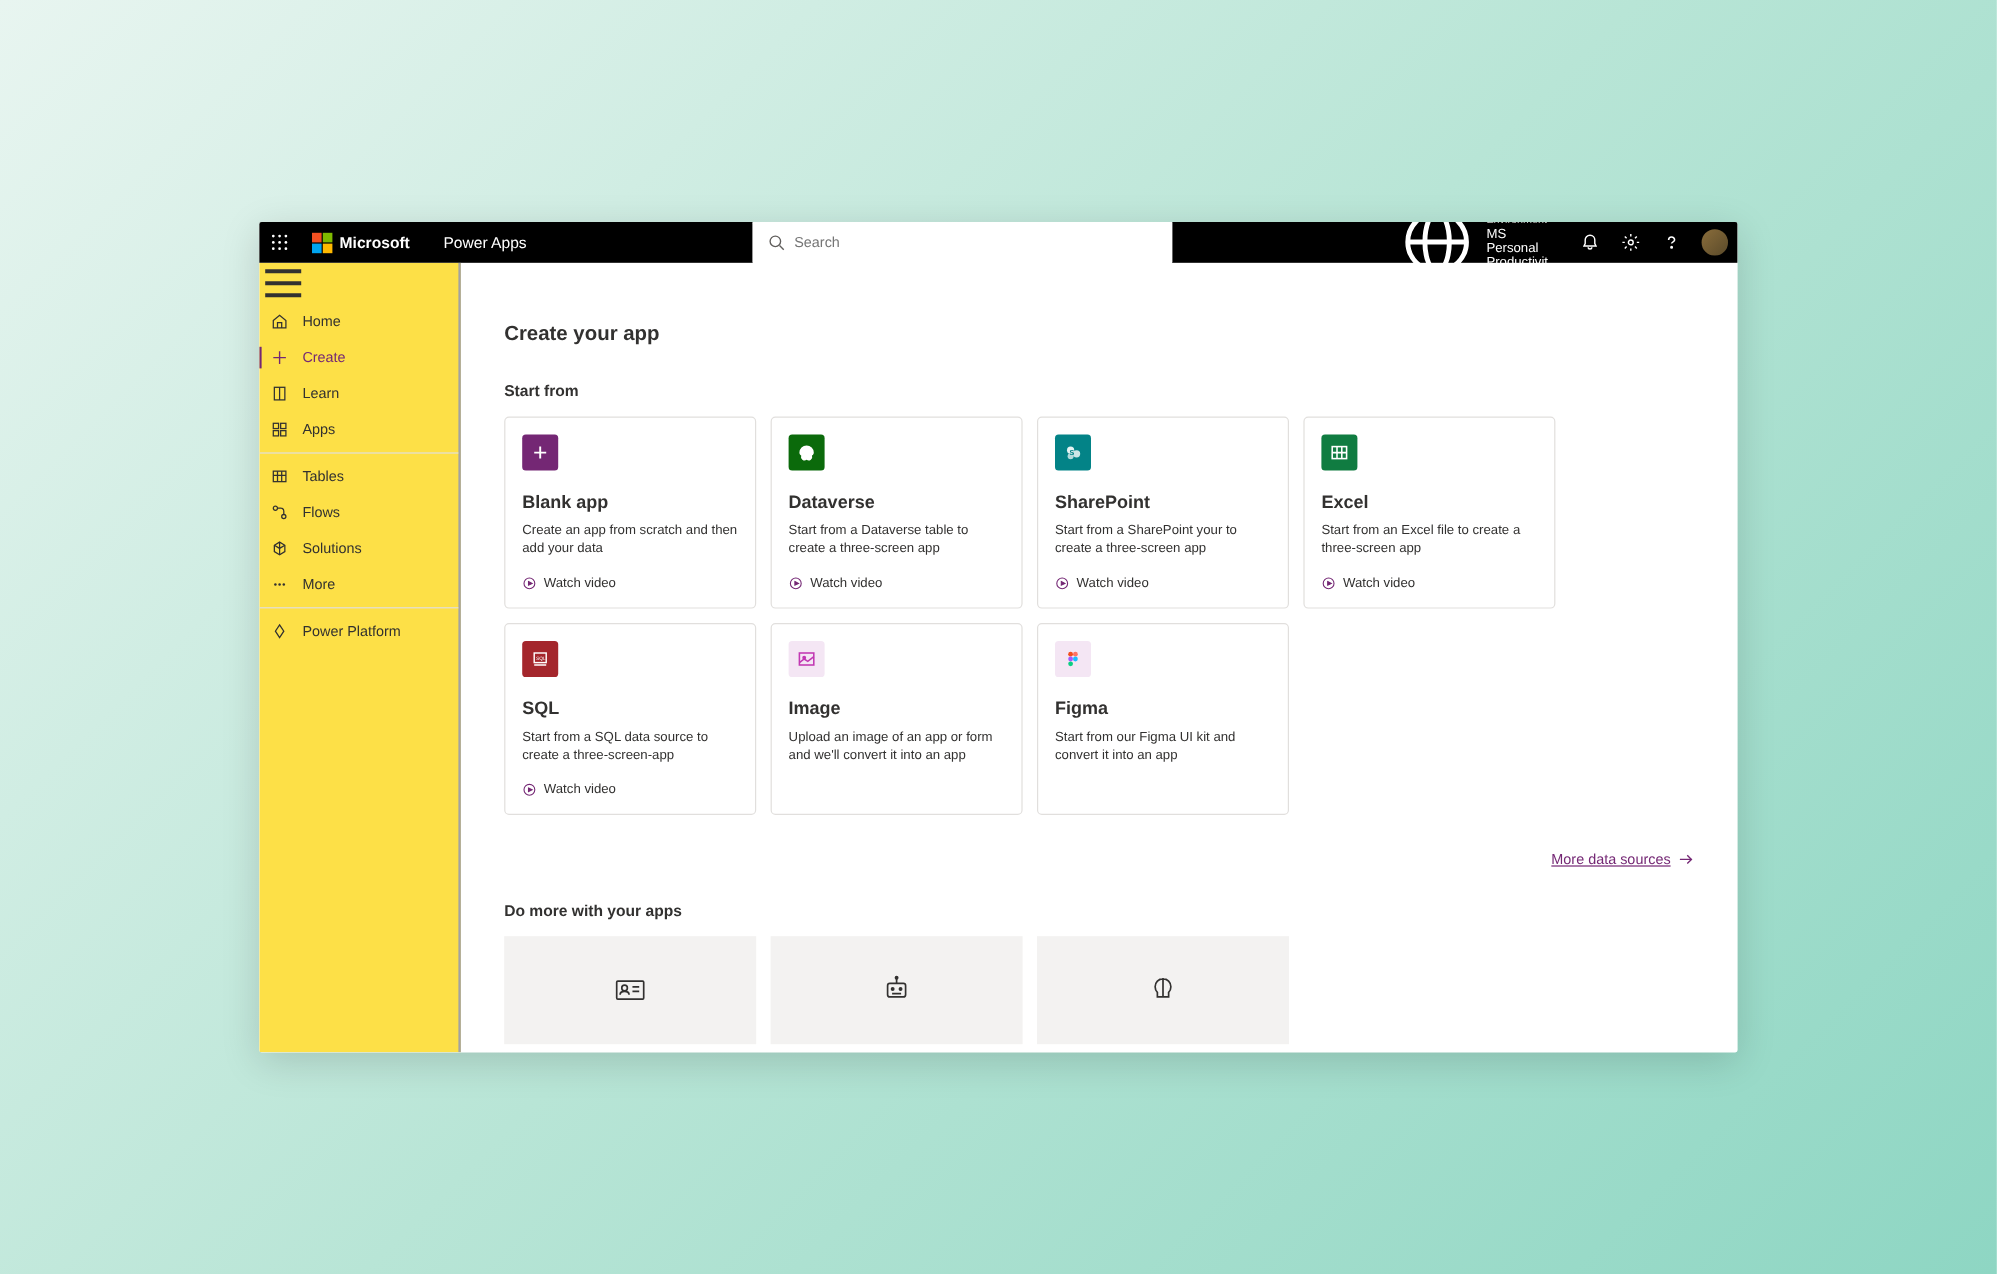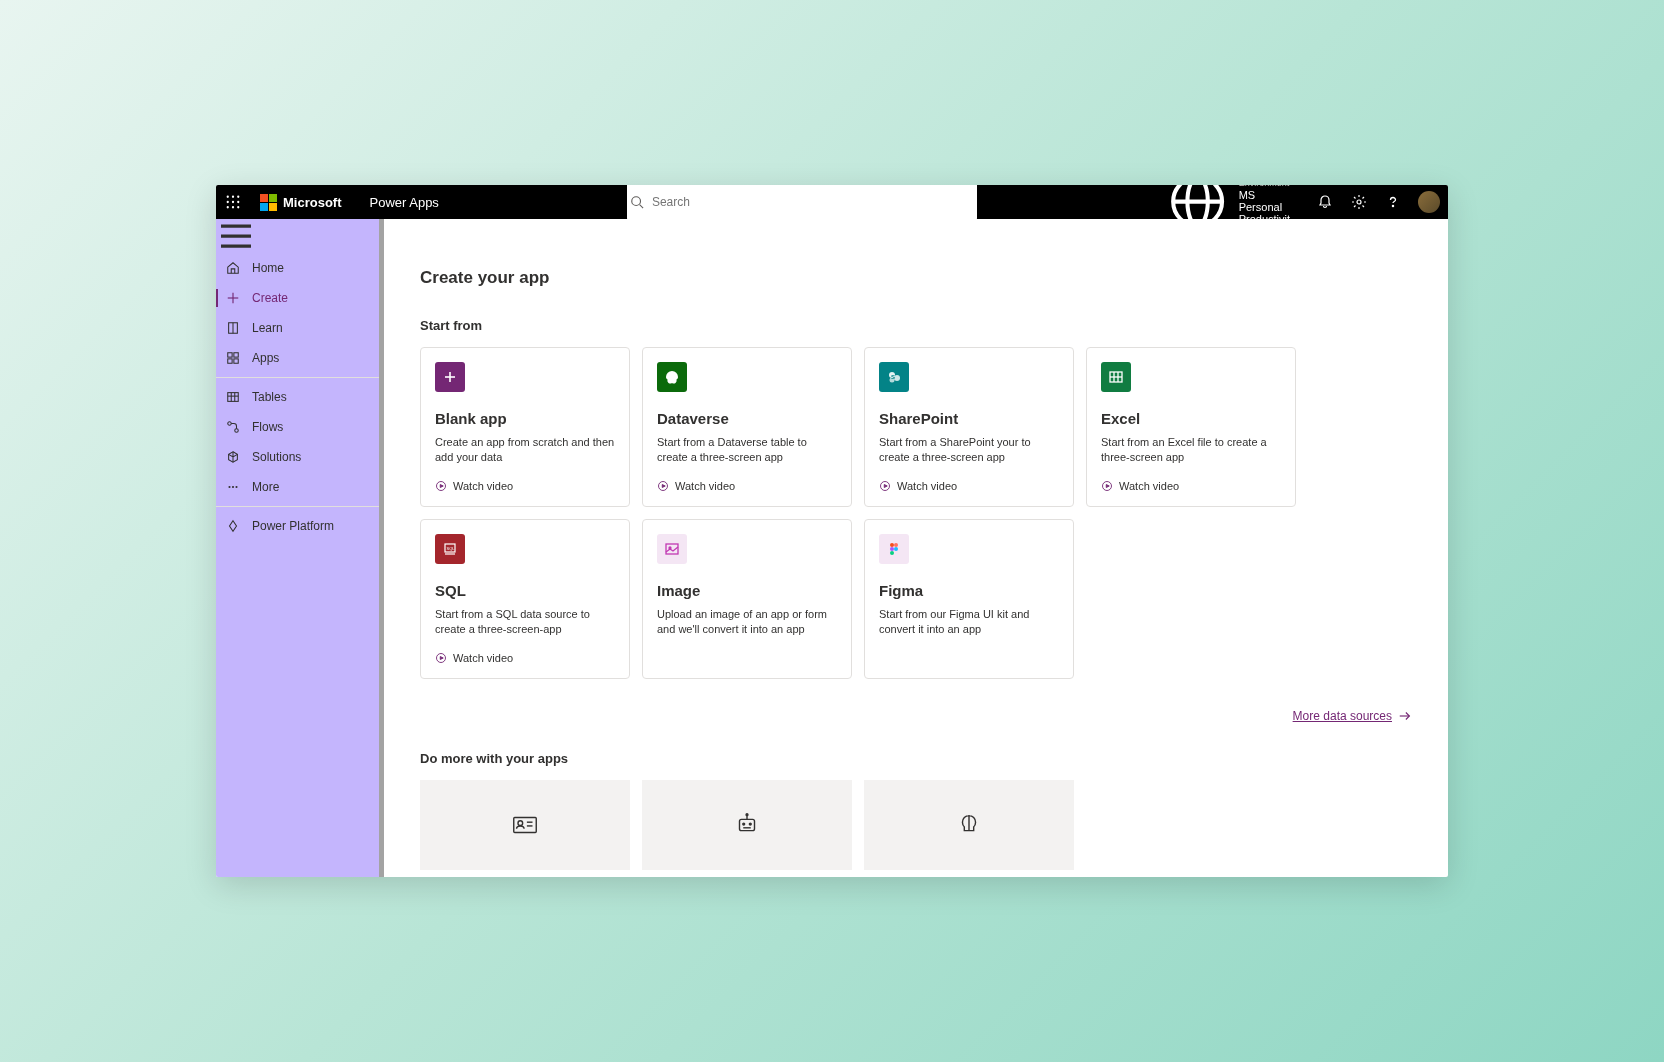--- a/index.html
+++ b/index.html
@@ -48,21 +48,21 @@
 .ms-squares span:nth-child(4){background:#ffb900;}
 .ms-text { color: #fff; font-size: 13px; font-weight: 600; }
 .app-name { color: #fff; font-size: 13px; padding: 0 18px; font-weight: 400; }
 .search-wrap { flex: 0 0 350px; margin-left: 170px; }
 .search {
   background: #fff;
   border-radius: 4px;
   height: 40px;
   display: flex;
   align-items: center;
-  padding: 0 3px;
+  padding: 0 13px;
 }
 .search svg { width: 14px; height: 14px; color: #605e5c; }
 .search input {
   border: none; outline: none; flex: 1; font-size: 12px; padding-left: 8px;
   background: transparent; color: #323130;
 }
 .spacer { flex: 1; }
 .env-block {
   display: flex; align-items: center; gap: 8px; color: #fff; padding: 0 10px;
 }
@@ -76,22 +76,22 @@
 }
 .top-icon svg { width: 16px; height: 16px; }
 .avatar {
   width: 22px; height: 22px; border-radius: 50%;
   background: linear-gradient(135deg, #8a6d3b, #5a4a2a);
   margin-left: 6px;
 }
 .body-area { display: flex; flex: 1; overflow: hidden; }
 .sidebar {
   width: 168px;
-  background: #c4b5fd;
-  border-right: 5px solid #a3a3a3;
+  background: #fde047;
+  border-right: 2px solid #a3a3a3;
   display: flex;
   flex-direction: column;
   flex-shrink: 0;
 }
 .hamburger {
   width: 40px; height: 34px; display: flex; align-items: center; justify-content: center;
   cursor: pointer; color: #323130;
 }
 .nav-item {
   display: flex; align-items: center; gap: 12px;

